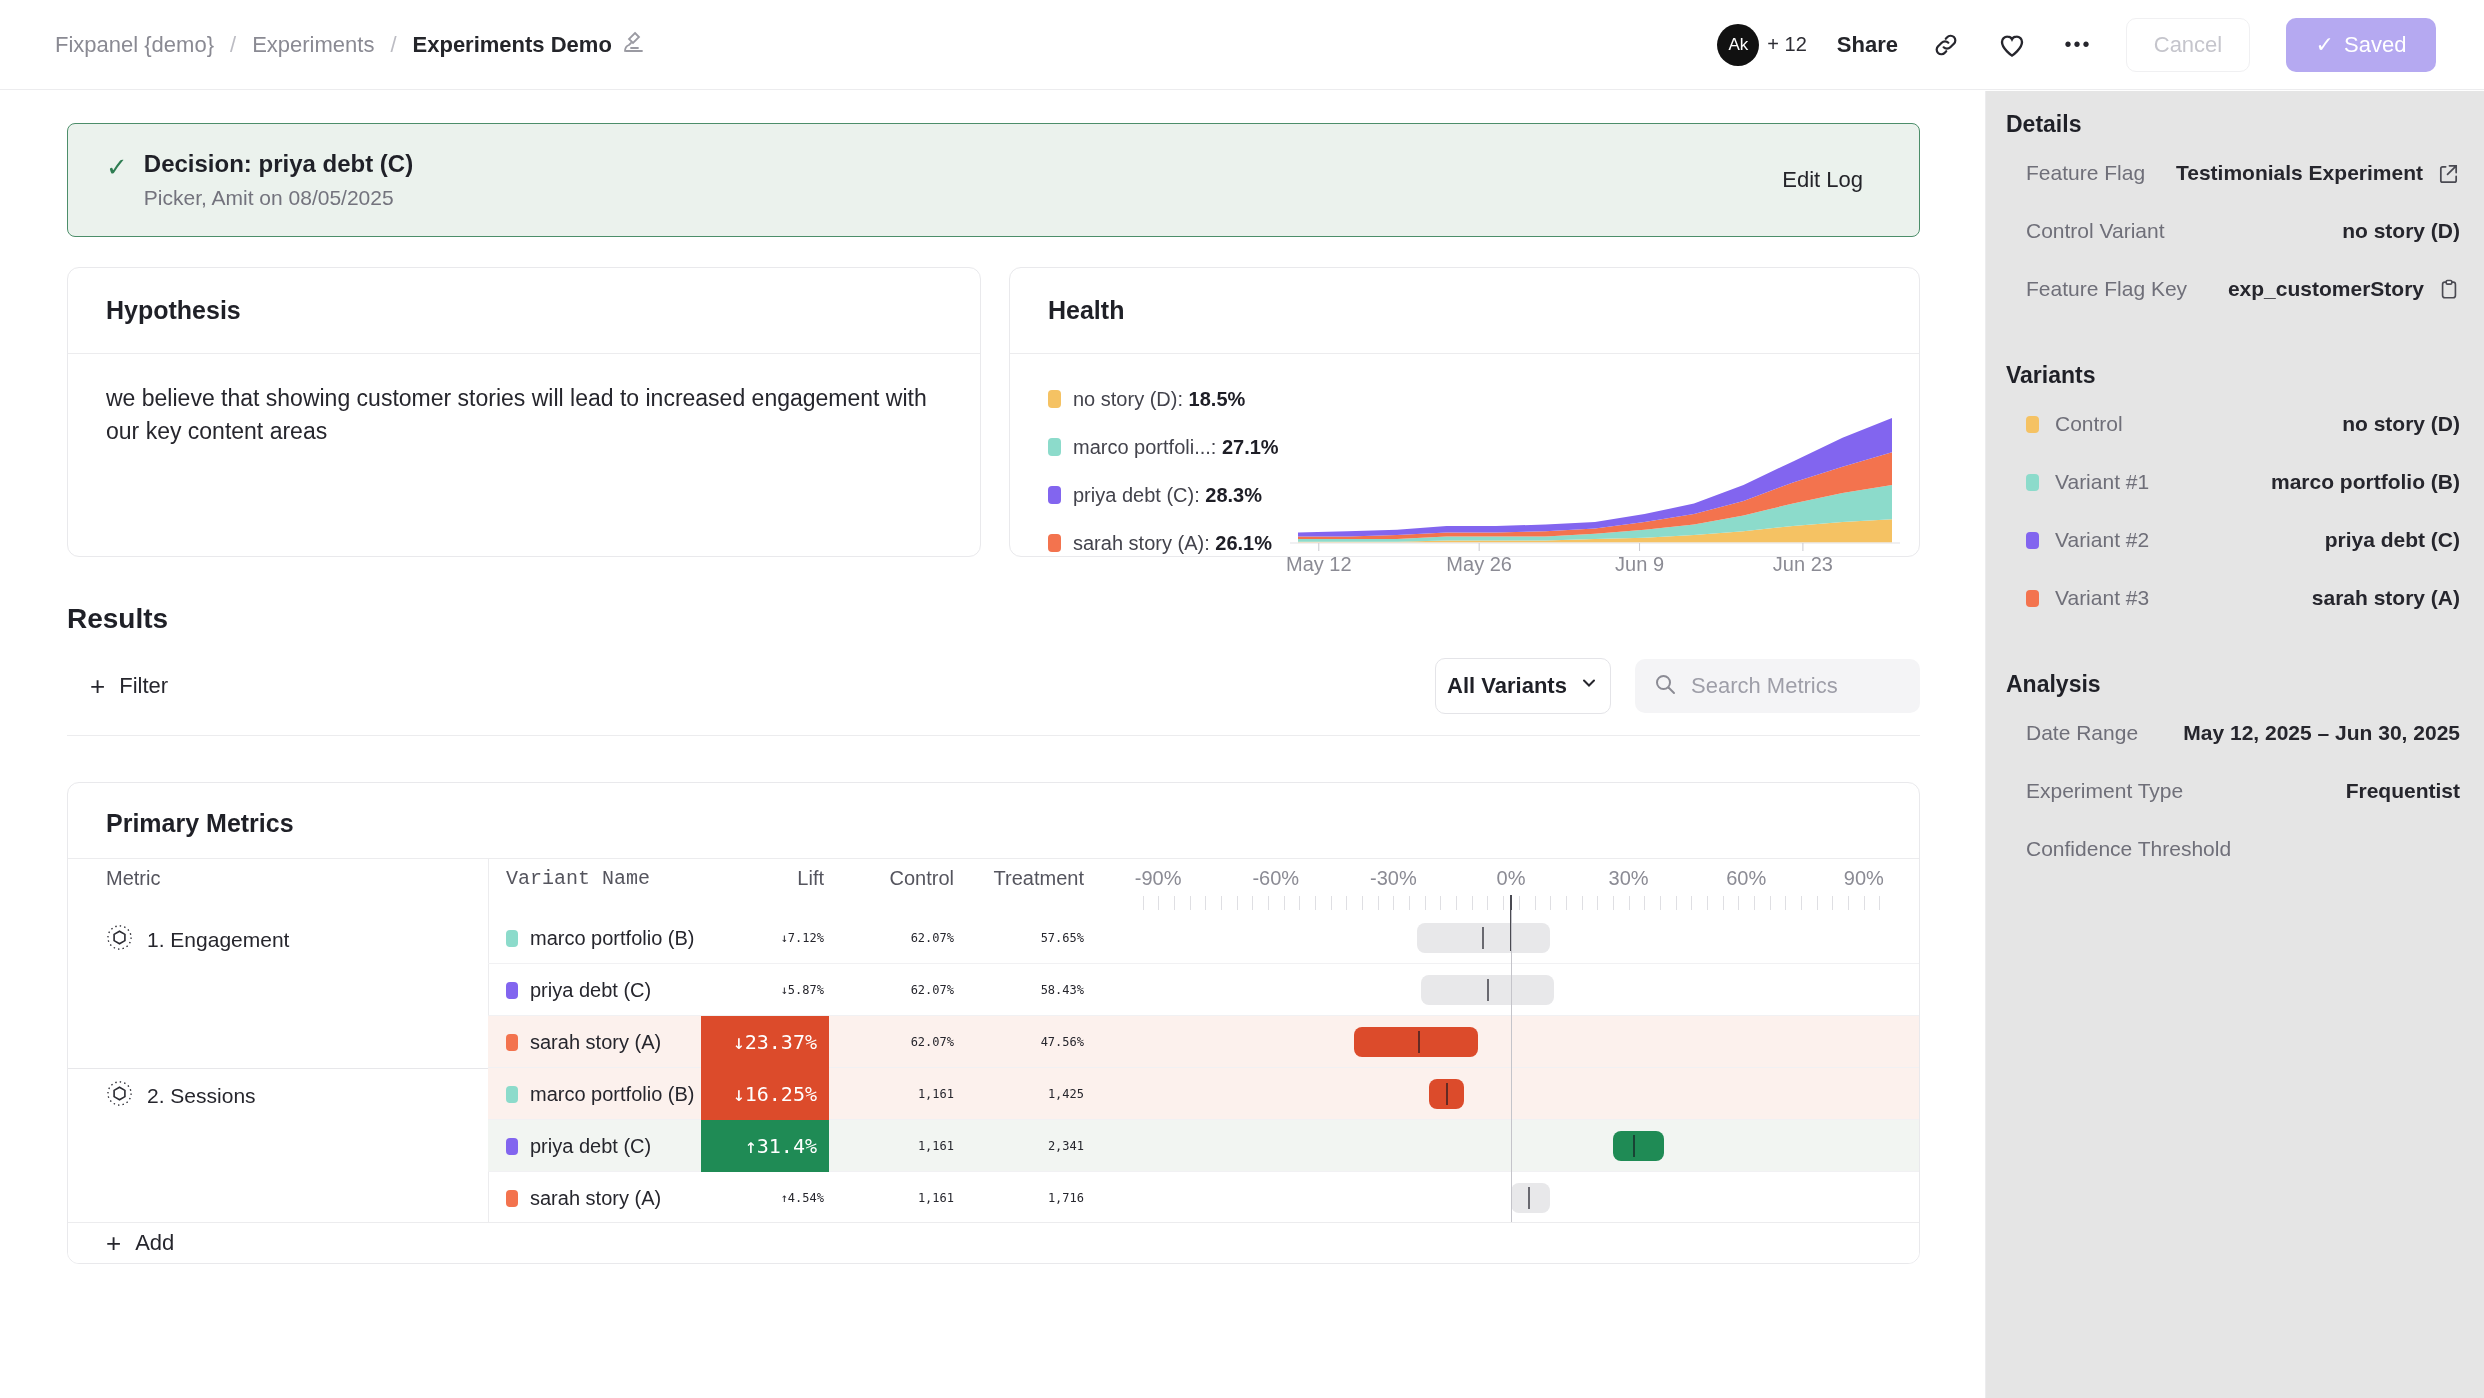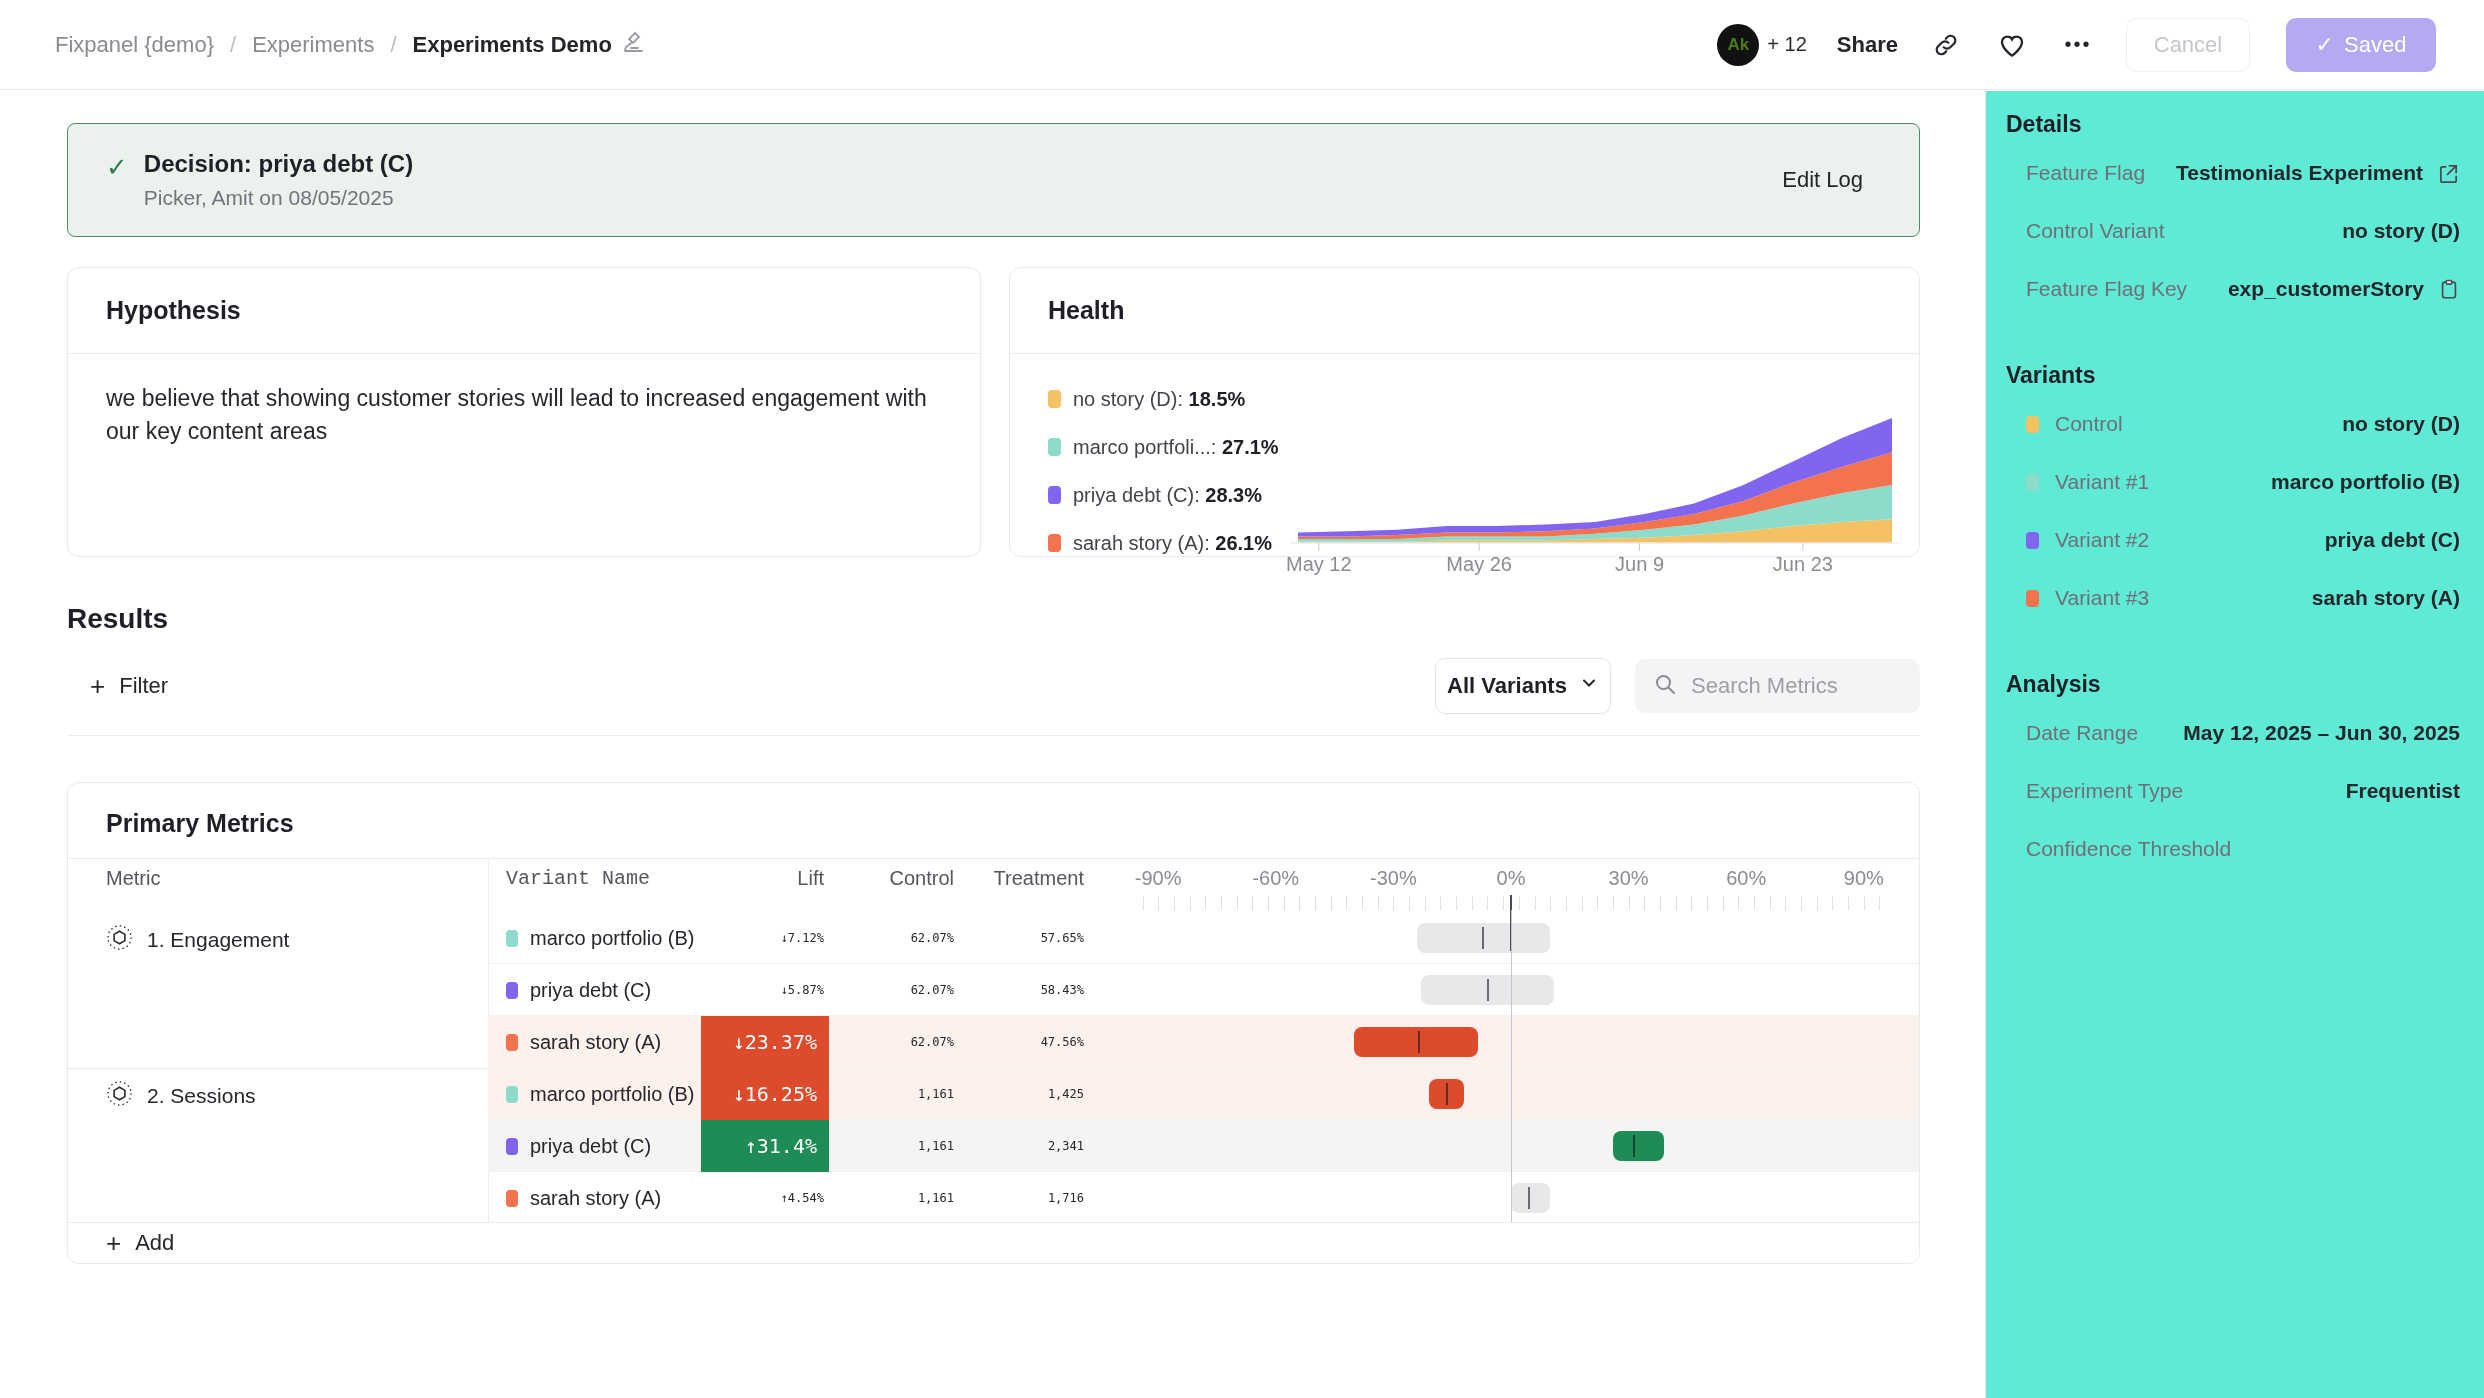--- a/index.html
+++ b/index.html
@@ -7,22 +7,22 @@
   .mono{font-family:"DejaVu Sans Mono",monospace;}
   
   .topbar{position:absolute;left:0;top:0;width:2484px;height:90px;border-bottom:1px solid #ececee;
     display:flex;align-items:center;justify-content:space-between;box-sizing:border-box;padding:0 48px 0 55px;background:#fff;z-index:5;}
   .breadcrumb{display:flex;align-items:center;gap:16px;font-size:22px;}
   .crumb{color:#8a8a93;cursor:pointer;}
   .crumb.current{color:#24252a;font-weight:700;display:flex;align-items:center;gap:10px;}
   .crumb-sep{color:#bcbcc3;}
   .hright{display:flex;align-items:center;gap:30px;}
   .avatar-group{display:flex;align-items:center;gap:8px;}
-  .avatar{width:42px;height:42px;border-radius:50%;background:#111;color:#4d7c0f;display:flex;align-items:center;justify-content:center;
-    font-weight:700;font-size:17px;}
+  .avatar{width:42px;height:42px;border-radius:50%;background:#111;color:#ffffff;display:flex;align-items:center;justify-content:center;
+    font-weight:400;font-size:17px;}
   .avatar-more{font-size:20px;color:#2c2c33;}
   .share{font-size:22px;font-weight:700;color:#24252a;cursor:pointer;}
   .icon-btn{width:36px;height:36px;display:flex;align-items:center;justify-content:center;cursor:pointer;}
   .btn{height:54px;border-radius:10px;display:flex;align-items:center;justify-content:center;font-size:22px;box-sizing:border-box;cursor:pointer;}
   .btn-cancel{width:124px;background:#fff;border:1px solid #f0f0f2;color:#c5c5cc;}
   .btn-saved{width:150px;background:#b5a9f1;color:#fff;gap:10px;margin-left:6px;}
   
   .content{position:absolute;left:0;top:91px;width:1985px;height:1307px;overflow:hidden;}
   .banner{margin:32px 65px 0 67px;height:114px;background:#ebf2ed;border:1px solid #4c8e6a;border-radius:8px;
     display:flex;align-items:center;box-sizing:border-box;padding:0 56px 0 38px;}
@@ -75,21 +75,21 @@
   .dot{width:12px;height:17px;border-radius:4px;}
   .num-cell{position:absolute;top:0;height:52px;line-height:52px;text-align:right;font-size:12px;color:#26262d;z-index:4;}
   .lift-block{position:absolute;left:633px;top:0;width:128px;height:52px;line-height:52px;text-align:right;
     box-sizing:border-box;padding-right:12px;color:#fff;font-size:20px;z-index:4;}
   .ci-bar{position:absolute;height:30px;border-radius:8px;z-index:2;}
   .ci-tick{position:absolute;width:2px;height:22px;background:rgba(20,20,30,.6);z-index:4;}
   .add-row{position:absolute;left:0;bottom:0;width:100%;height:41px;border-top:1px solid #ececee;
     display:flex;align-items:center;gap:14px;padding-left:38px;box-sizing:border-box;font-size:22px;color:#26262d;cursor:pointer;background:#fff;z-index:5;}
   
   .sidebar{position:absolute;left:1985px;top:91px;width:499px;height:1307px;border-left:1px solid #ececee;
-    box-sizing:border-box;padding:20px 24px 0 20px;background:#5eead4;}
+    box-sizing:border-box;padding:20px 24px 0 20px;background:#e5e5e5;}
   .sb-h{font-size:23px;font-weight:700;color:#1f2027;margin:0 0 6px 0;}
   .sb-h.gap{margin-top:44px;}
   .sb-row{display:flex;align-items:center;height:58px;padding-left:20px;}
   .sb-label{font-size:21px;color:#6f6f79;}
   .sb-spacer{flex:1;}
   .sb-value{font-size:21px;font-weight:700;color:#26262d;text-align:right;}
   .sb-icon{margin-left:14px;display:flex;align-items:center;cursor:pointer;}
   .sb-swatch{width:13px;height:17px;border-radius:4px;margin-right:16px;}
 </style>
 </head>

